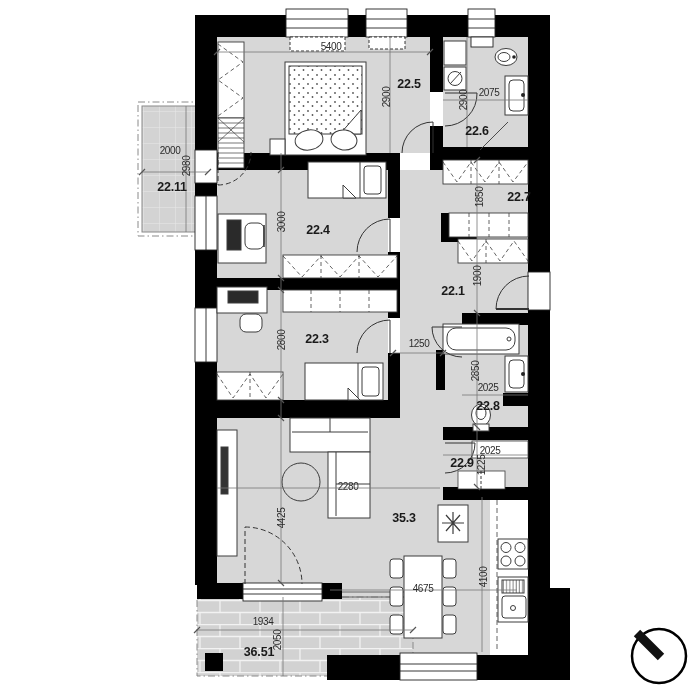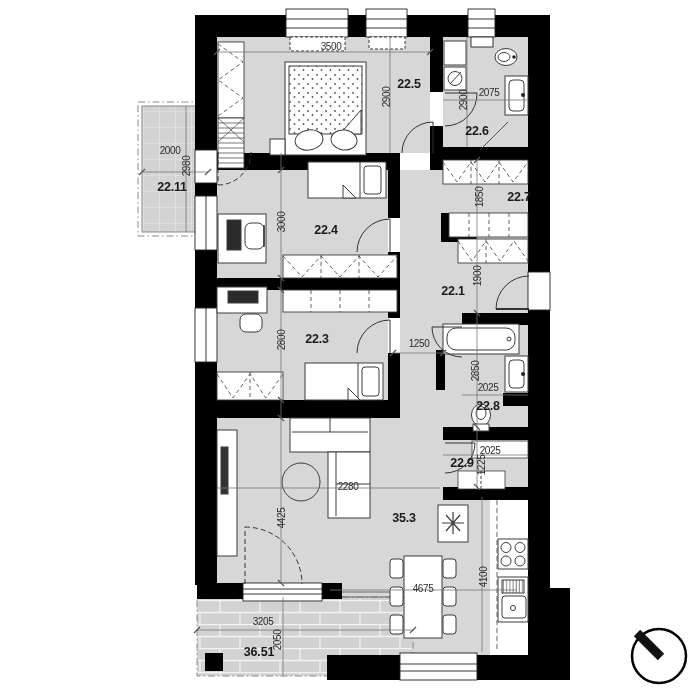--- a/index.html
+++ b/index.html
@@ -314,44 +314,44 @@
   <g>
     <circle cx="659" cy="656" r="27" fill="#fff" stroke="#000" stroke-width="2.5"></circle>
     <path d="M637,633L661,657" stroke="#111" stroke-width="9" fill="none"></path>
   </g>
 </svg>
 
 <div>
   <div class="rm" style="left:409px;top:84px">22.5</div>
   <div class="rm" style="left:477px;top:131px">22.6</div>
   <div class="rm" style="left:519px;top:197px">22.7</div>
-  <div class="rm" style="left:326px;top:230px">22.4</div>
+  <div class="rm" style="left:318px;top:230px">22.4</div>
   <div class="rm" style="left:172px;top:187px">22.11</div>
   <div class="rm" style="left:453px;top:291px">22.1</div>
   <div class="rm" style="left:317px;top:339px">22.3</div>
   <div class="rm" style="left:488px;top:406px">22.8</div>
   <div class="rm" style="left:462px;top:463px">22.9</div>
   <div class="rm" style="left:404px;top:518px">35.3</div>
   <div class="rm" style="left:259px;top:652px">36.51</div>
 
-  <div class="dm" style="left:331px;top:46px">3500</div>
+  <div class="dm" style="left:331px;top:46px">5400</div>
   <div class="dm v" style="left:386px;top:97px">2900</div>
   <div class="dm v" style="left:463px;top:100px">2900</div>
   <div class="dm" style="left:489px;top:92px">2075</div>
   <div class="dm" style="left:170px;top:150px">2000</div>
   <div class="dm v" style="left:186px;top:166px">2980</div>
   <div class="dm v" style="left:281px;top:222px">3000</div>
   <div class="dm v" style="left:479px;top:197px">1850</div>
   <div class="dm v" style="left:477px;top:276px">1900</div>
   <div class="dm v" style="left:281px;top:340px">2800</div>
   <div class="dm" style="left:419px;top:343px">1250</div>
   <div class="dm v" style="left:475px;top:371px">2850</div>
   <div class="dm" style="left:488px;top:387px">2025</div>
   <div class="dm" style="left:490px;top:450px">2025</div>
   <div class="dm v" style="left:481px;top:465px">1225</div>
   <div class="dm" style="left:348px;top:486px">2280</div>
   <div class="dm v" style="left:281px;top:518px">4425</div>
   <div class="dm" style="left:423px;top:588px">4675</div>
   <div class="dm v" style="left:483px;top:577px">4100</div>
-  <div class="dm" style="left:263px;top:621px">3205</div>
+  <div class="dm" style="left:263px;top:621px">1934</div>
   <div class="dm v" style="left:277px;top:640px">2050</div>
 </div>
 </div>
 
 </body></html>

